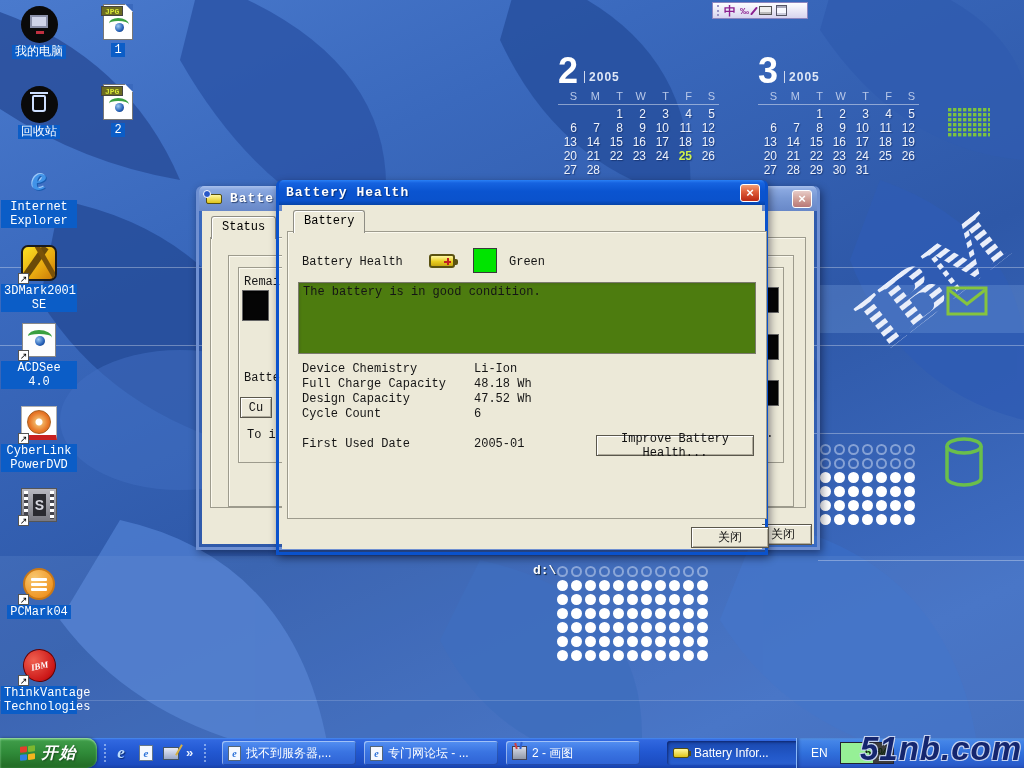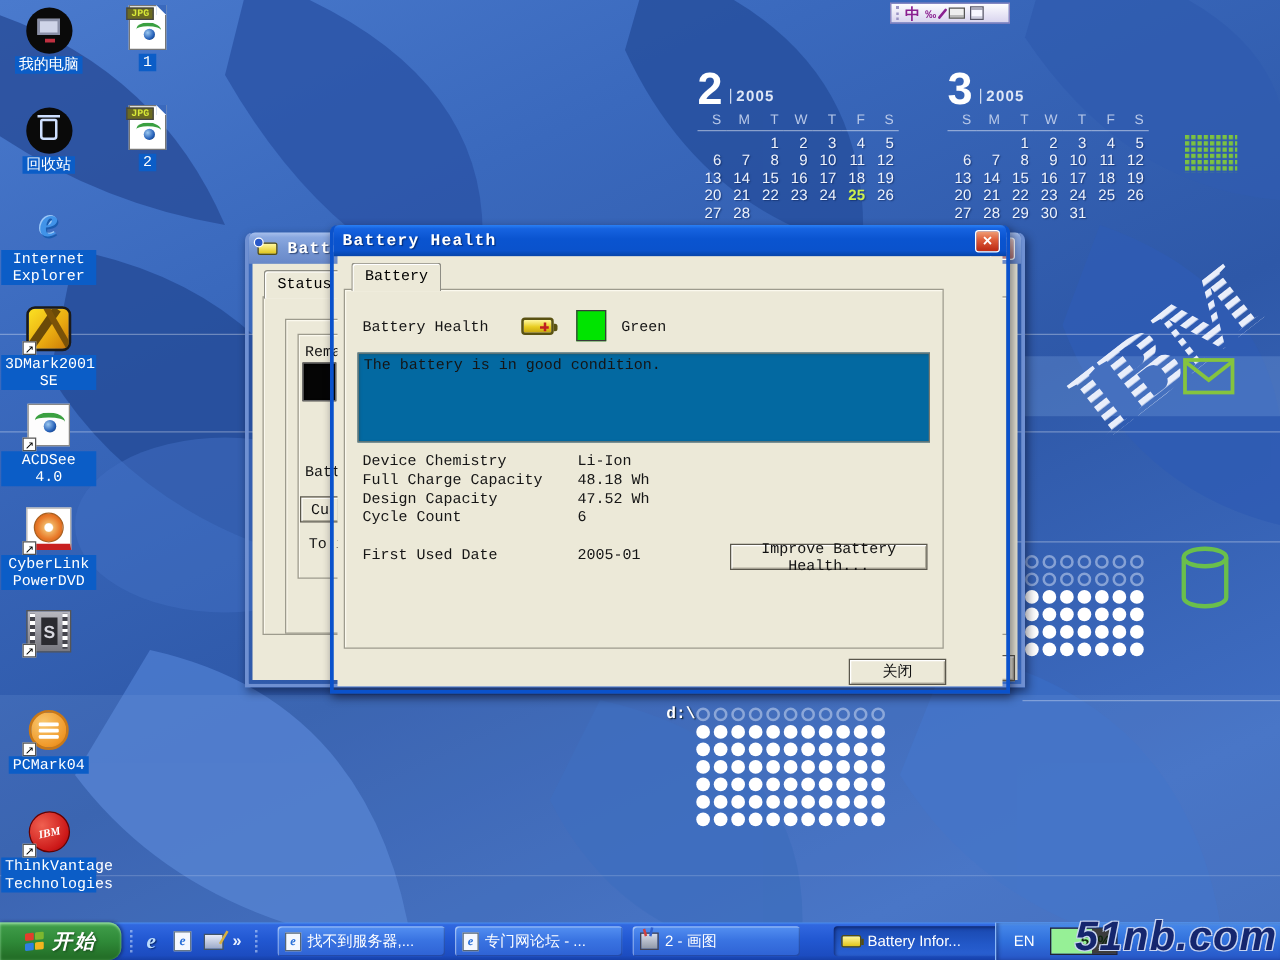--- a/index.html
+++ b/index.html
@@ -128,21 +128,21 @@
     font-family:"Liberation Mono",monospace; box-shadow:inset 1px 1px 0 #fff; }
   .xp-panel { position:absolute; border:1px solid #9d9b8d; box-shadow:inset 1px 1px 0 #fbf9ee; }
   .xp-btn { background:#ece9d8; border:1px solid #5a574c; text-align:center; cursor:pointer;
     box-shadow:inset 1px 1px 0 #fff, inset -1px -1px 0 #b0ac9c; font-size:12px;
     font-family:"Liberation Mono",monospace; color:#111; display:flex; align-items:center; justify-content:center; }
   .mono { font-family:"Liberation Mono",monospace; font-size:12px; color:#151515; }
   .gauge-well { position:absolute; background:#050505; border:1px solid #666;
     box-shadow:inset 1px 1px 2px #000; }
 
   
-  .textwell { position:absolute; background:#0369a1; border:1px solid #7b7a6e;
+  .textwell { position:absolute; background:#4d7c0f; border:1px solid #7b7a6e;
     box-shadow:inset 1px 1px 2px rgba(60,60,40,.25); padding:2px 4px; }
   .batt-glyph { position:relative; width:26px; height:14px;
     background:linear-gradient(#fff8a0,#e8cc20 55%,#c8a810); border:2px solid #5a5212; border-radius:3px; }
   .batt-glyph:before { content:""; position:absolute; right:-5px; top:3px; width:3px; height:6px;
     background:#5a5212; border-radius:0 2px 2px 0; }
   .batt-glyph .plus { position:absolute; right:2px; top:2px; width:7px; height:7px; }
   .batt-glyph .plus:before { content:""; position:absolute; left:3px; top:0; width:2px; height:7px; background:#c02020; }
   .batt-glyph .plus:after { content:""; position:absolute; left:0; top:3px; width:7px; height:2px; background:#c02020; }
   .health-square { position:absolute; width:24px; height:25px; border:1px solid #3a3a3a; }
 
@@ -606,21 +606,21 @@
     <button class="xp-btn" style="position:absolute;left:38px;top:186px;width:32px;height:21px">Cu</button>
     <div class="mono" style="position:absolute;left:45px;top:217px">To i</div>
     <div class="gauge-well" style="left:551px;top:76px;width:26px;height:26px"></div>
     <div class="gauge-well" style="left:551px;top:123px;width:26px;height:26px"></div>
     <div class="gauge-well" style="left:551px;top:169px;width:26px;height:26px"></div>
     <div class="mono" style="position:absolute;left:557px;top:216px">%.</div>
     <button class="xp-btn" style="position:absolute;left:552px;top:313px;width:58px;height:21px">关闭</button>
   </div>
 </div>
 
-<div class="xpwin win-border-blue" style="left:264px;top:180px;width:544px;height:375px;z-index:20">
+<div class="xpwin win-border-blue" style="left:276px;top:180px;width:492px;height:375px;z-index:20">
   <div class="tbar tbar-active">
     <span class="ttl">Battery Health</span>
     <span class="closebtn close-red">×</span>
   </div>
   <div class="xpbody">
     <div class="xp-tab" style="left:11px;top:5px">Battery</div>
     <div class="xp-panel" style="left:5px;top:26px;width:480px;height:288px;background:#ece9d8">
       <div class="mono" style="position:absolute;left:14px;top:23px">Battery Health</div>
       <div class="batt-glyph" style="position:absolute;left:141px;top:22px">
           <span class="plus"></span>

